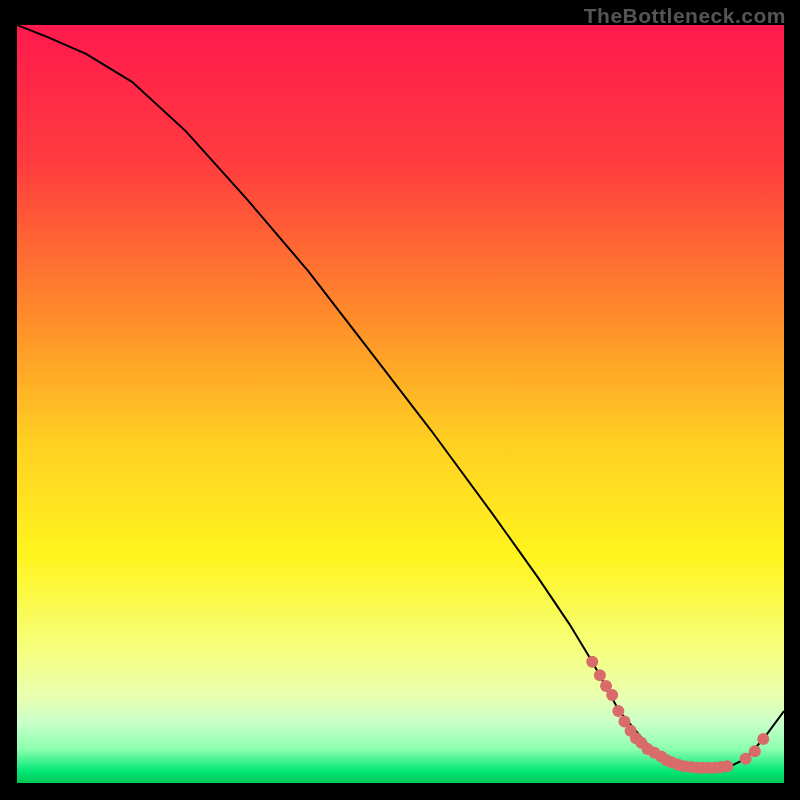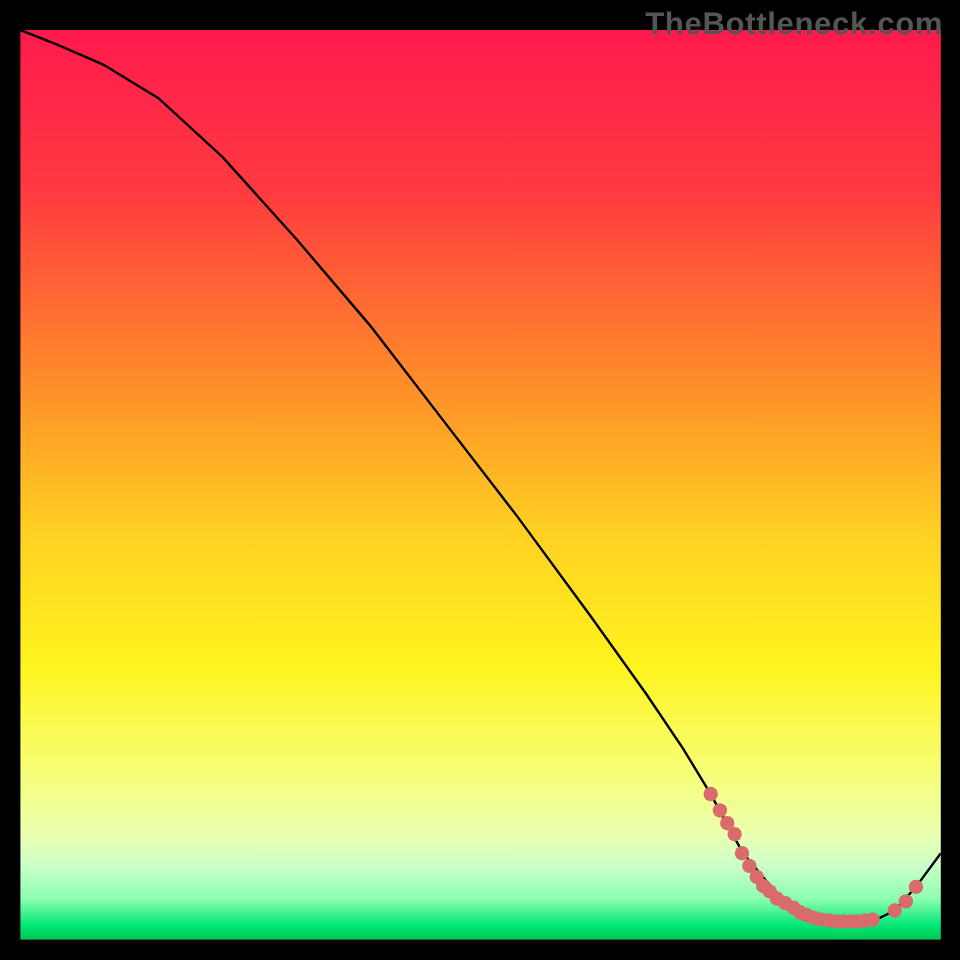--- a/index.html
+++ b/index.html
@@ -19,21 +19,21 @@
   svg {
     position: absolute;
     left: 0;
     top: 0;
   }
   .watermark {
     position: absolute;
     top: 4px;
     right: 14px;
     font-family: Arial, Helvetica, sans-serif;
-    font-size: 26px;
+    font-size: 21px;
     font-weight: bold;
     color: #555;
     letter-spacing: 0.5px;
     user-select: none;
   }
 </style>
 </head>
 <body>
 
 <div class="stage">

